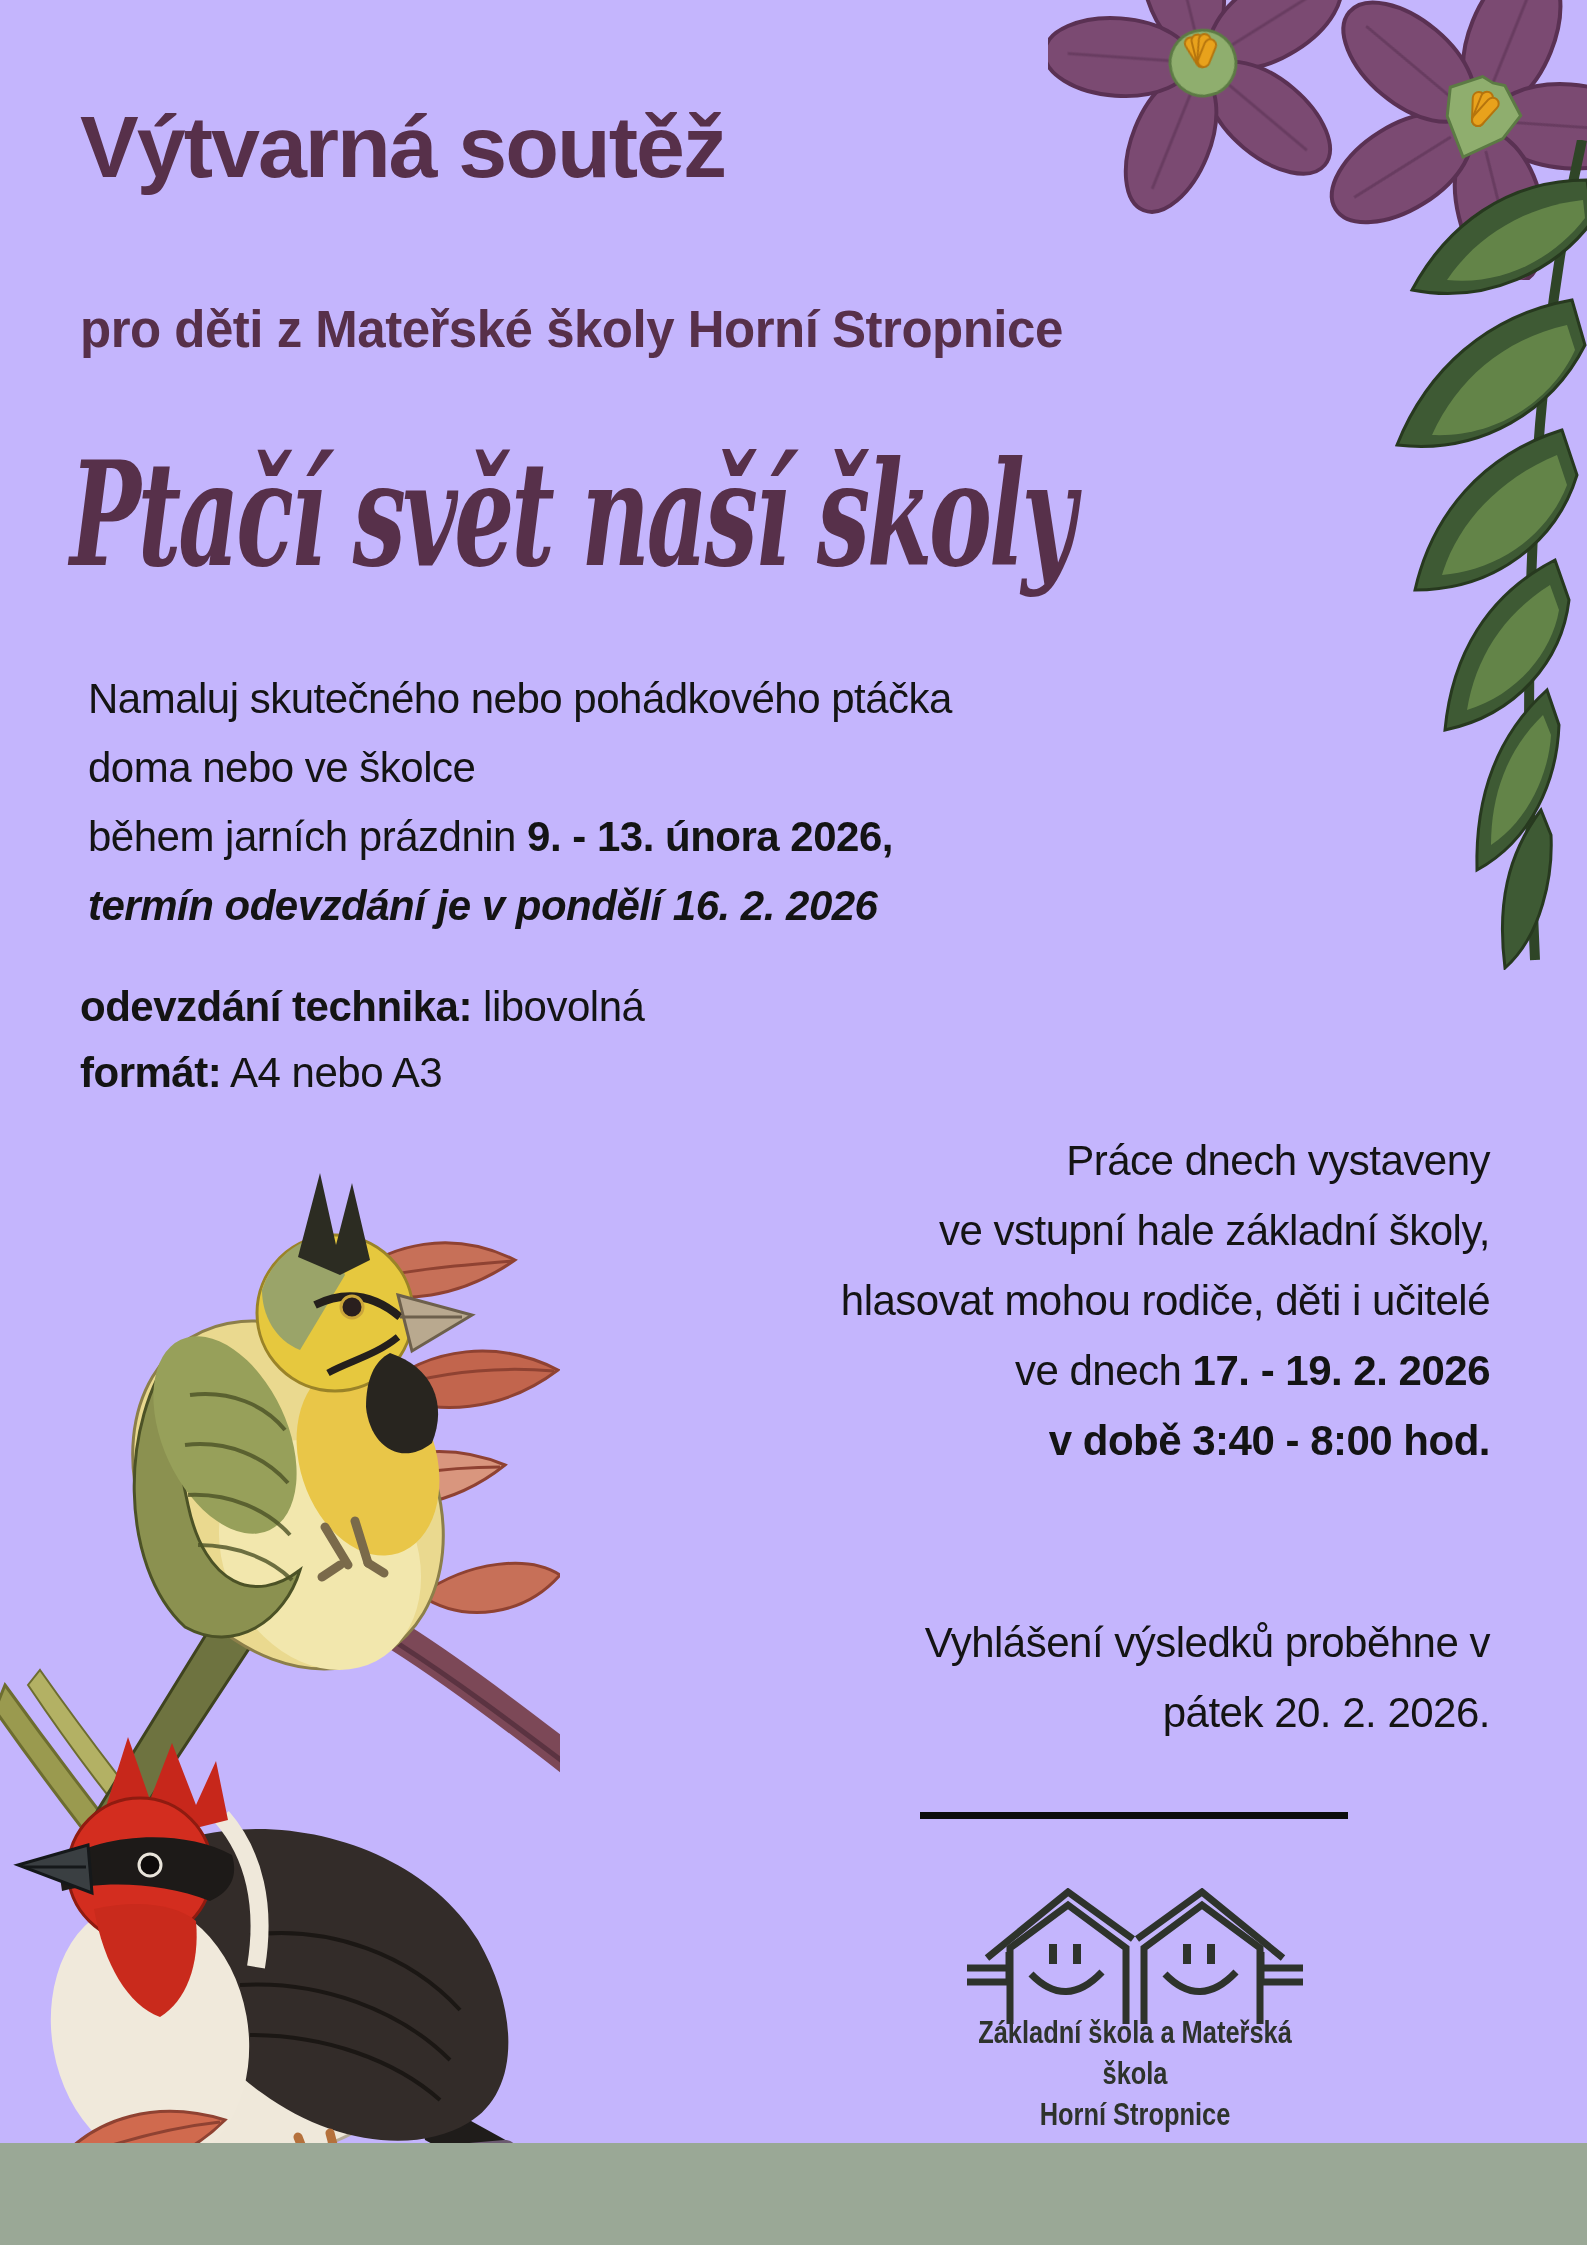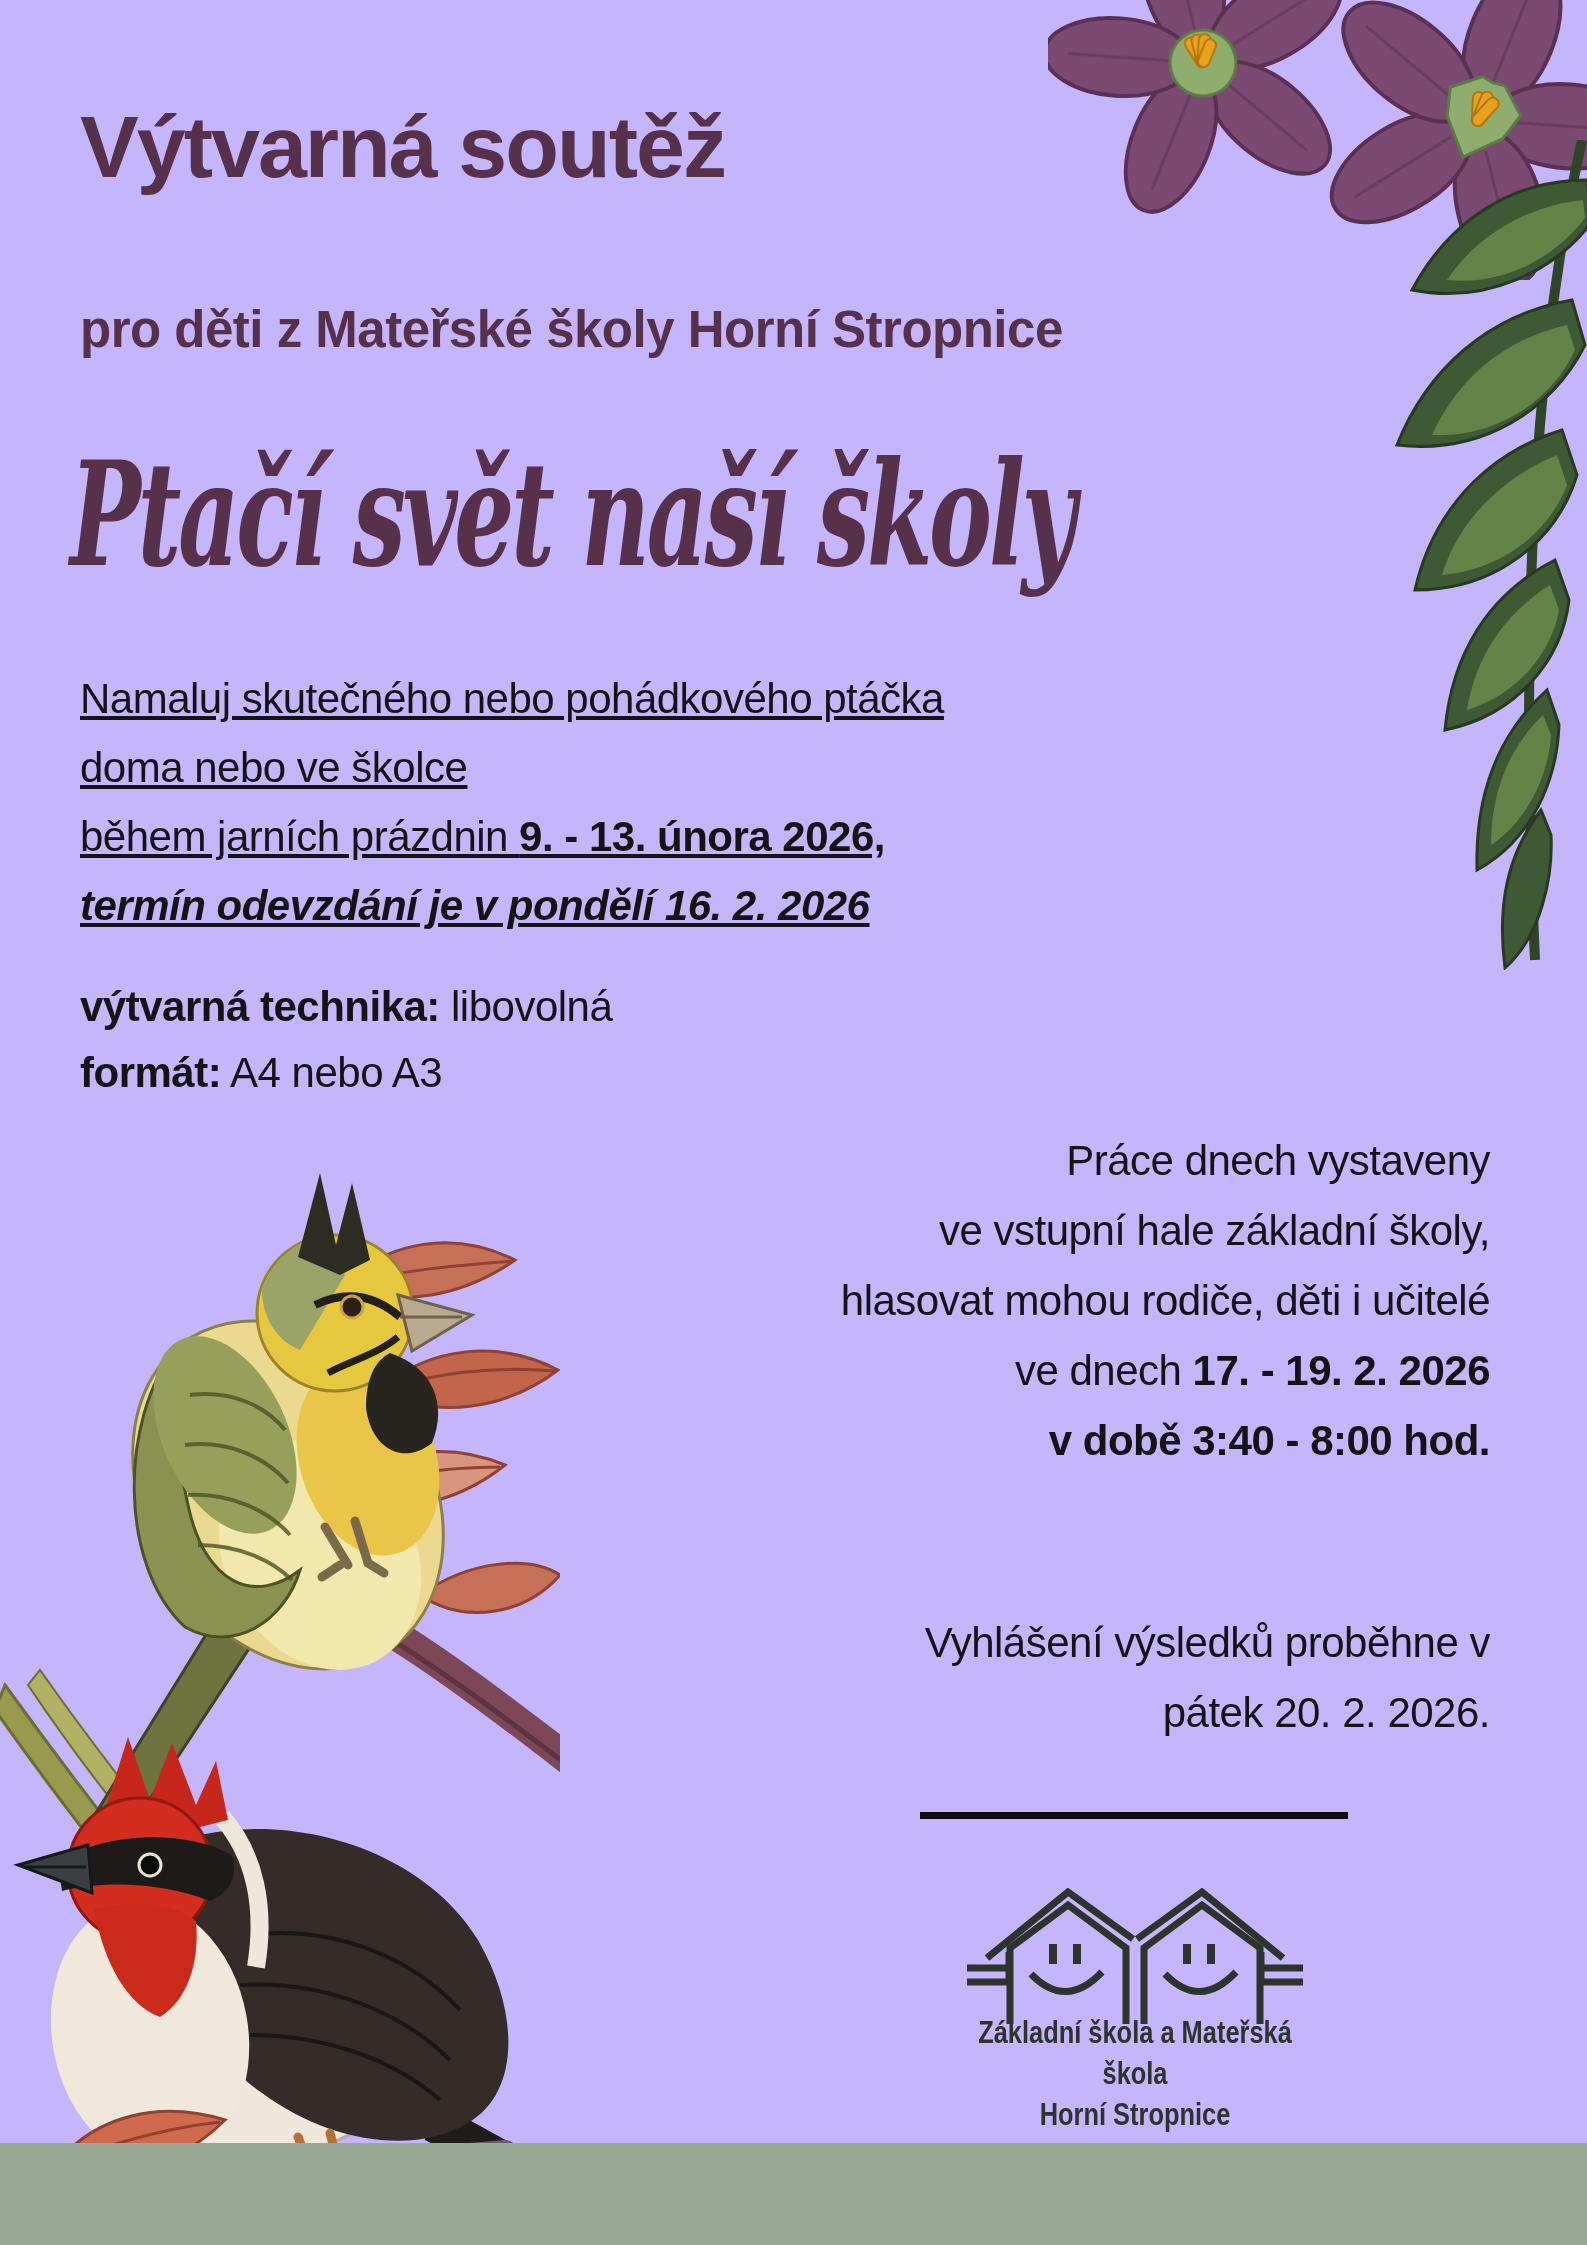--- a/index.html
+++ b/index.html
@@ -24,22 +24,22 @@
     position:absolute; left:70px; top:430px;
     font-family:"DejaVu Serif", serif; font-style:italic; font-weight:bold;
     font-size:118px; letter-spacing:-4px; color:#57304a;
     transform:scale(0.80,1.22); transform-origin:left top;
     white-space:nowrap;
   }
 
   
   .textline { white-space:pre-wrap; }
   .intro {
-    position:absolute; left:80px; top:664px;
-    font-size:42px; line-height:69px; color:#141414; letter-spacing:-0.5px;text-decoration:underline;
+    position:absolute; left:88px; top:664px;
+    font-size:42px; line-height:69px; color:#141414; letter-spacing:-0.5px;
   }
   .details {
     position:absolute; left:80px; top:974px;
     font-size:42px; line-height:66px; color:#141414; letter-spacing:-0.5px;
   }
   .exhibition {
     position:absolute; right:97px; top:1126px; text-align:right;
     font-size:42px; line-height:70px; color:#141414; letter-spacing:-0.5px;
   }
   .results {
@@ -148,21 +148,21 @@
   <div class="script-title">Ptačí svět naší školy</div>
 
   <div class="intro">
     <div class="textline">Namaluj skutečného nebo pohádkového ptáčka</div>
     <div class="textline">doma nebo ve školce</div>
     <div class="textline"><span>během jarních prázdnin </span><span class="b">9. - 13. února 2026,</span></div>
     <div class="textline bi">termín odevzdání je v pondělí 16. 2. 2026</div>
   </div>
 
   <div class="details">
-    <div class="textline"><span class="b">výtvarná technika:</span><span> libovolná</span></div>
+    <div class="textline"><span class="b">odevzdání technika:</span><span> libovolná</span></div>
     <div class="textline"><span class="b">formát:</span><span> A4 nebo A3</span></div>
   </div>
 
   <div class="exhibition">
     <div class="textline">Práce dnech vystaveny</div>
     <div class="textline">ve vstupní hale základní školy,</div>
     <div class="textline">hlasovat mohou rodiče, děti i učitelé</div>
     <div class="textline"><span>ve dnech </span><span class="b">17. - 19. 2. 2026</span></div>
     <div class="textline b">v době 3:40 - 8:00 hod.</div>
   </div>

